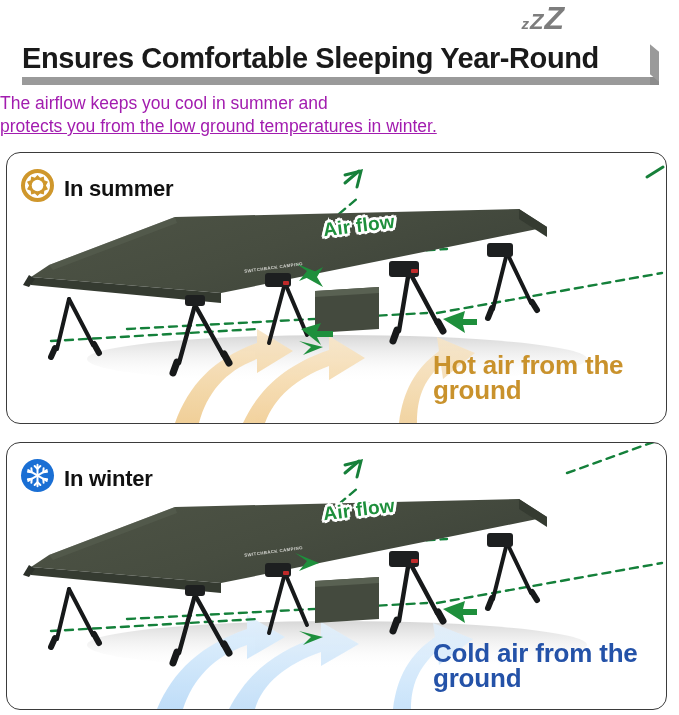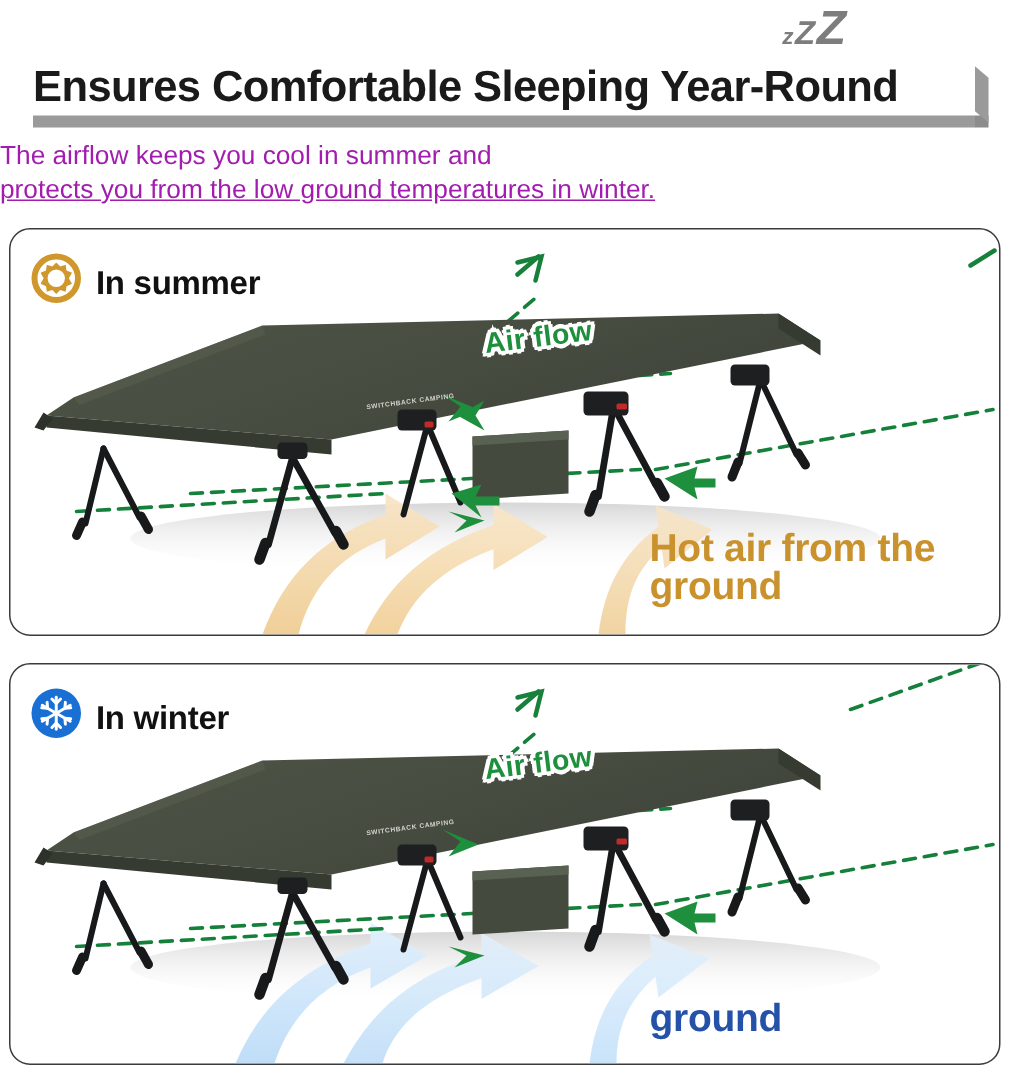--- a/index.html
+++ b/index.html
@@ -380,18 +380,18 @@
       <span class="panel-title">In winter</span>
     </div>
 
     <div class="airflow-label" id="airflow-winter" style="top: 56px; left: 316px;">
       <span class="airflow-inner">Air flow</span>
     </div>
 
     <div class="cot-logo" style="left: 237px; top: 106px;">SWITCHBACK CAMPING</div>
 
     <div class="callout" id="cold-label" style="top: 198px; left: 426px;">
-      <br>
+      <span>Cold air from the</span><br>
       <span>ground</span>
     </div>
   </div>
 
 </div>
 
 </body></html>

